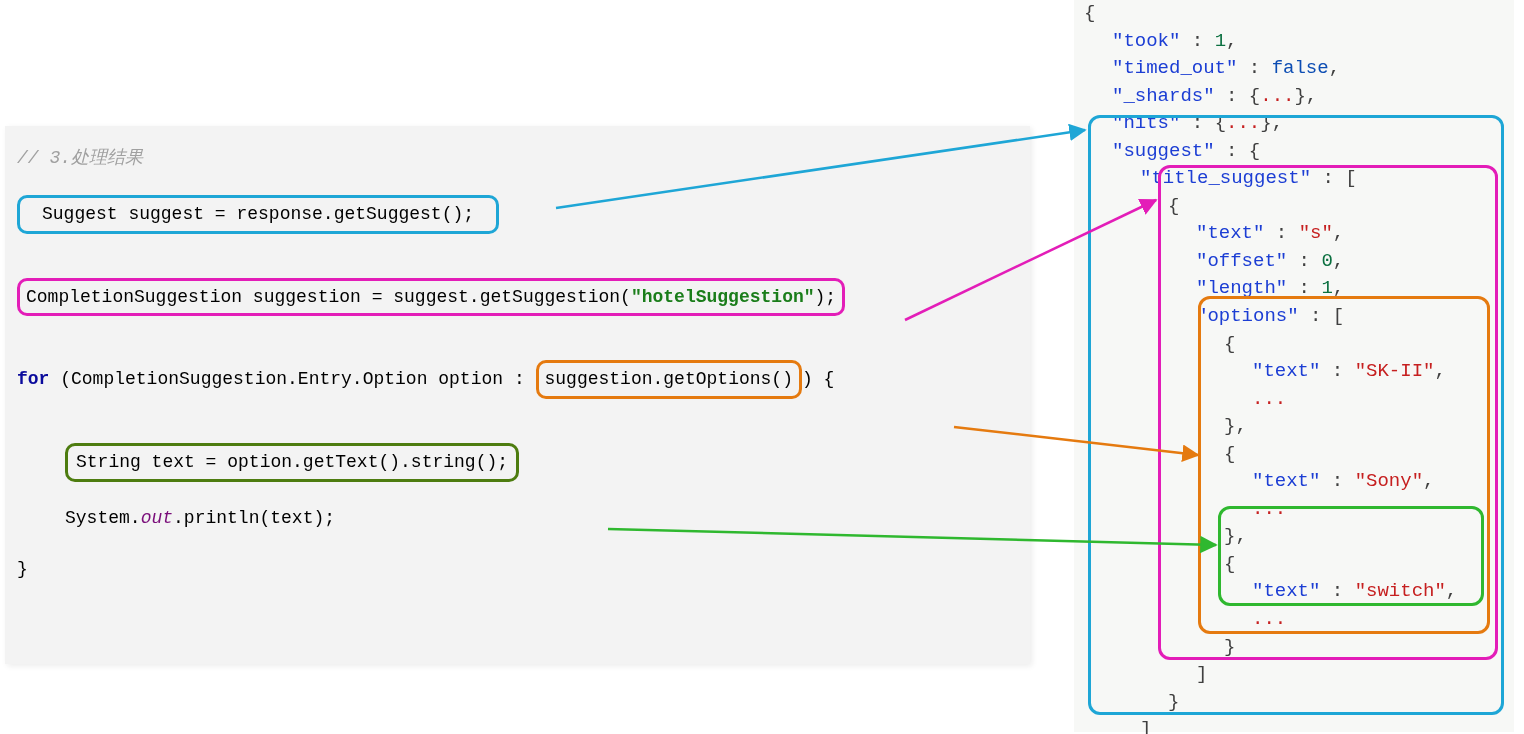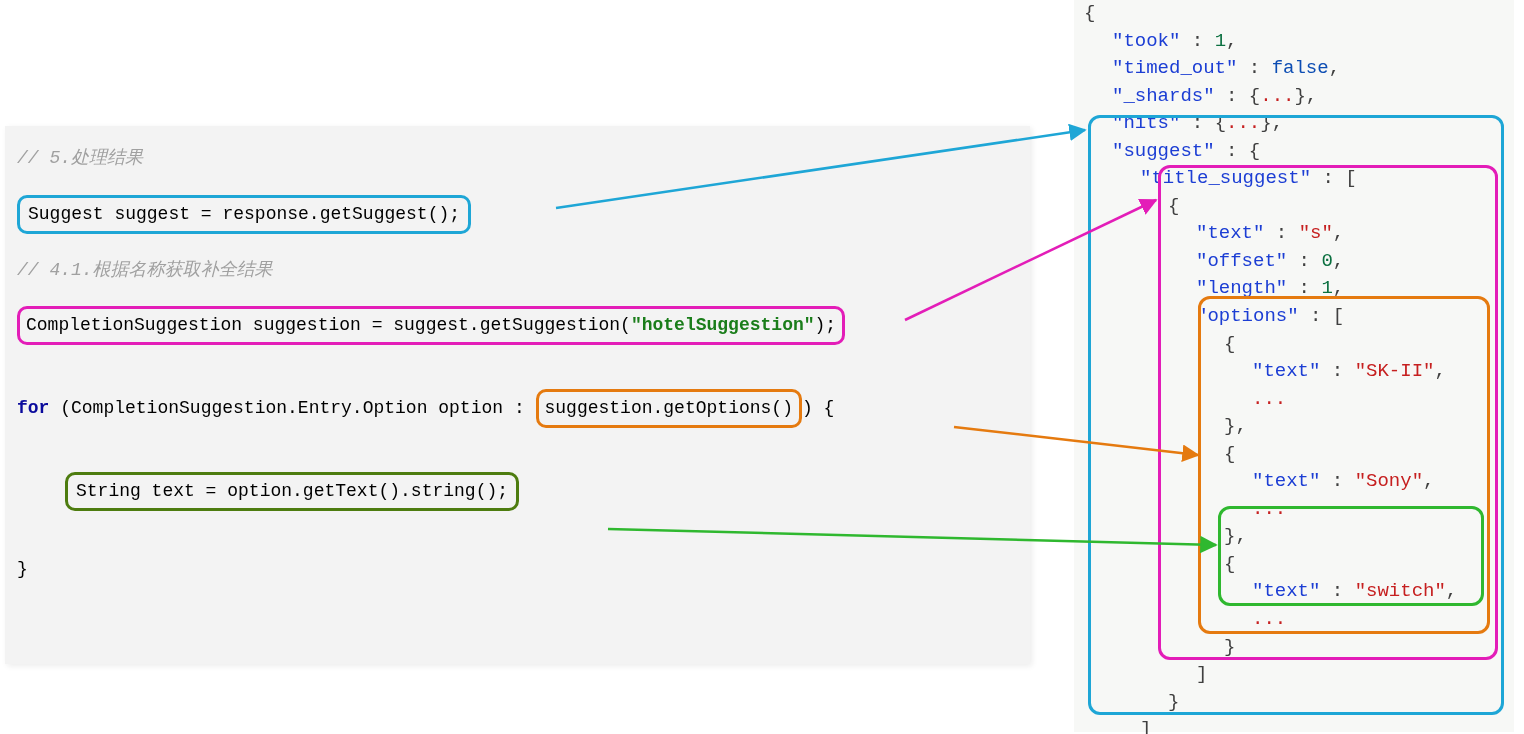--- a/index.html
+++ b/index.html
@@ -11,21 +11,21 @@
     .type { color:#000; }
     .static { color:#7a0d7a; font-style:italic; }
     .str { color:#1a7d1a; font-weight:bold; }
     .jkey { color:#1c3ed4; }
     .jval { color:#c62020; }
     .jnum { color:#0b7040; }
     .jbool { color:#0c4db3; }
     .jpunct { color:#404040; }
     .ellipsis { color:#c62020; }
     .line { white-space:pre; }
-    .box-cyan { display:inline-block; border:3px solid #1ea6d6; border-radius:10px; padding:2px 8px; }
+    .box-cyan { display:inline-block; border:3px solid #1ea6d6; border-radius:10px; padding:2px 22px; }
     .box-magenta { display:inline-block; border:3px solid #e31db8; border-radius:10px; padding:2px 6px; }
     .box-orange { display:inline-block; border:3px solid #e57a0f; border-radius:10px; padding:2px 6px; }
     .box-green { display:inline-block; border:3px solid #4d7c0f; border-radius:10px; padding:2px 8px; }
     svg.arrows { position:absolute; left:0; top:0; width:1524px; height:734px; pointer-events:none; z-index:5; }
     .overlay-box { position:absolute; border-radius:12px; pointer-events:none; z-index:3; }
     .ov-cyan { left:1088px; top:115px; width:416px; height:600px; border:3px solid #1ea6d6; }
     .ov-magenta { left:1158px; top:165px; width:340px; height:495px; border:3px solid #e31db8; }
     .ov-orange { left:1198px; top:296px; width:292px; height:338px; border:3px solid #e57a0f; }
     .ov-green { left:1218px; top:506px; width:266px; height:100px; border:3px solid #2fb82f; }
     .indent1 { padding-left:28px; }
@@ -33,34 +33,34 @@
     .indent3 { padding-left:84px; }
     .indent4 { padding-left:112px; }
     .indent5 { padding-left:140px; }
     .indent6 { padding-left:168px; }
     .spacer { height:22px; }
   </style>
 </head>
 <body>
 
 <div class="code-panel">
-  <div class="line comment">// 5.处理结果</div>
+  <div class="line comment">// 3.处理结果</div>
   <div class="spacer"></div>
   <span class="box-cyan"><span class="line type">Suggest suggest = response.getSuggest();</span></span>
   <div class="spacer"></div>
-  <div class="line comment">// 4.1.根据名称获取补全结果</div>
   <div class="spacer"></div>
   <span class="box-magenta"><span class="line type">CompletionSuggestion suggestion = suggest.getSuggestion(</span><span class="str">"hotelSuggestion"</span><span class="type">);</span></span>
   <div class="spacer"></div>
   <div class="spacer"></div>
   <div class="line"><span class="kw">for</span><span class="type"> (CompletionSuggestion.Entry.Option option : </span><span class="box-orange"><span class="type">suggestion.getOptions()</span></span><span class="type">) {</span></div>
   <div class="spacer"></div>
   <div class="spacer"></div>
   <div style="padding-left:48px;"><span class="box-green"><span class="line type">String text = option.getText().string();</span></span></div>
   <div class="spacer"></div>
+  <div class="line" style="padding-left:48px;"><span class="type">System.</span><span class="static">out</span><span class="type">.println(text);</span></div>
   <div class="spacer"></div>
   <div class="line type">}</div>
 </div>
 
 <div class="json-panel">
   <div class="line jpunct">{</div>
   <div class="line indent1"><span class="jkey">"took"</span><span class="jpunct"> : </span><span class="jnum">1</span><span class="jpunct">,</span></div>
   <div class="line indent1"><span class="jkey">"timed_out"</span><span class="jpunct"> : </span><span class="jbool">false</span><span class="jpunct">,</span></div>
   <div class="line indent1"><span class="jkey">"_shards"</span><span class="jpunct"> : {</span><span class="ellipsis">...</span><span class="jpunct">}</span><span class="jpunct">,</span></div>
   <div class="line indent1"><span class="jkey">"hits"</span><span class="jpunct"> : {</span><span class="ellipsis">...</span><span class="jpunct">}</span><span class="jpunct">,</span></div>

